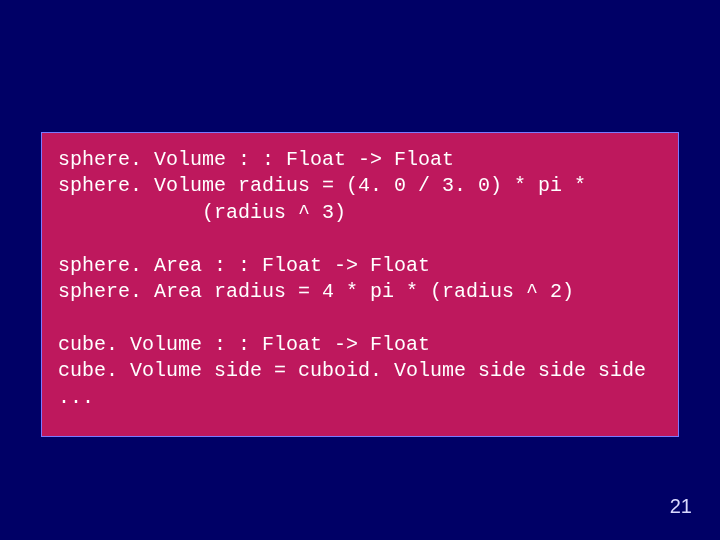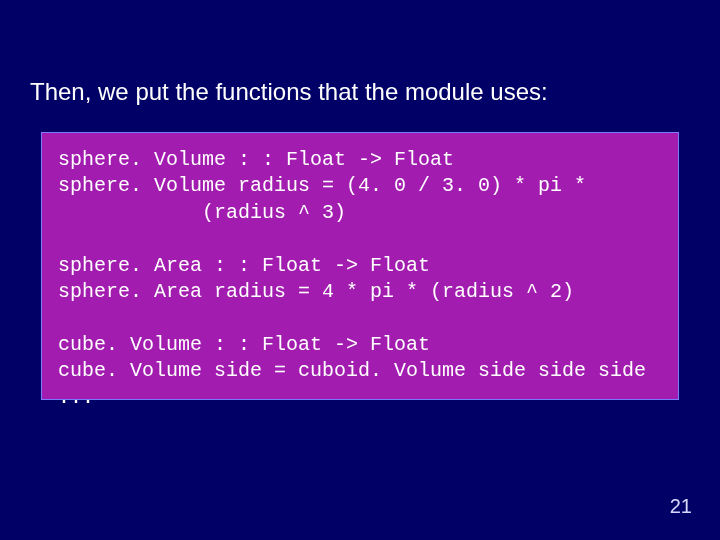--- a/index.html
+++ b/index.html
@@ -24,22 +24,22 @@
     left: 30px;
     font-size: 24px;
     color: #ffffff;
     font-weight: normal;
   }
   .codebox {
     position: absolute;
     top: 132px;
     left: 41px;
     width: 638px;
-    height: 268px;
-    background: #a21caf;
+    height: 305px;
+    background: #be185d;
     border: 1px solid #7a7aff;
     box-sizing: border-box;
     padding: 14px 16px 14px 16px;
     font-family: Consolas, 'Courier New', monospace;
     font-size: 20px;
     line-height: 1.32;
     color: #ffffff;
     white-space: pre;
   }
   .pagenum {
@@ -47,21 +47,20 @@
     right: 28px;
     bottom: 22px;
     font-size: 20px;
     color: #d9d9ff;
   }
 </style>
 </head>
 <body>
 
 <div class="slide">
-  <div class="title">Then, we put the functions that the module uses:</div>
   <div class="codebox">sphere. Volume : : Float -&gt; Float
 sphere. Volume radius = (4. 0 / 3. 0) * pi *
             (radius ^ 3)
 
 sphere. Area : : Float -&gt; Float
 sphere. Area radius = 4 * pi * (radius ^ 2)
 
 cube. Volume : : Float -&gt; Float
 cube. Volume side = cuboid. Volume side side side
 ...</div>

